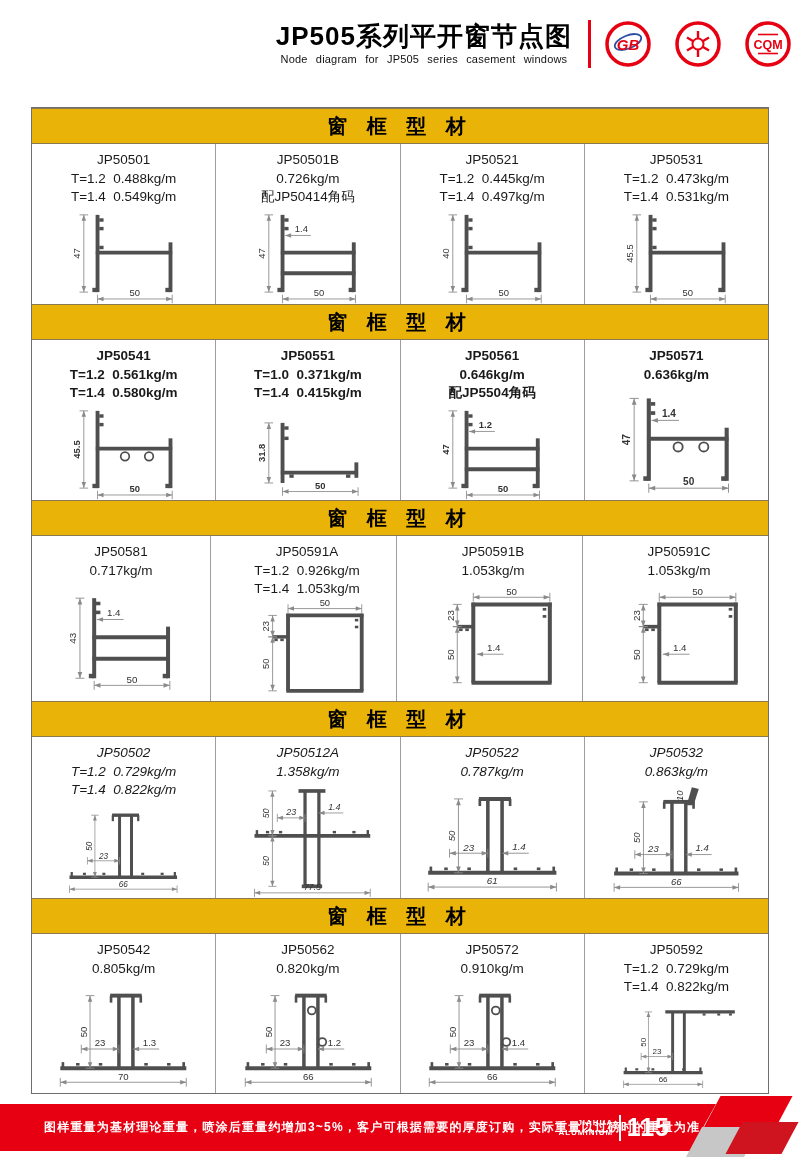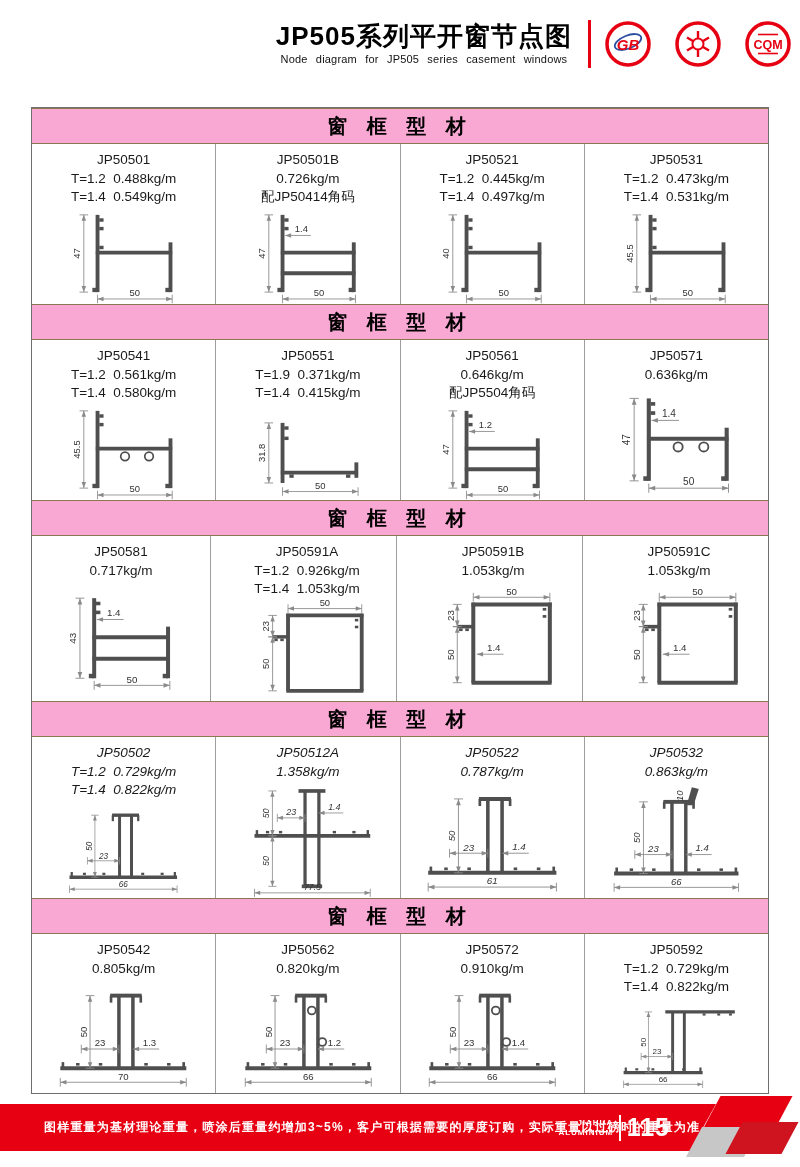--- a/index.html
+++ b/index.html
@@ -10,21 +10,21 @@
   .header{position:absolute;top:20px;right:8px;display:flex;align-items:center;justify-content:space-between;}
   .title-block{text-align:center;}
   .title-cn{font-size:26px;font-weight:bold;color:#000;letter-spacing:1px;line-height:1.05;}
   .title-en{font-size:11px;color:#111;word-spacing:5px;letter-spacing:.2px;margin-top:3px;}
   .red-divider{width:3px;height:48px;background:#e60012;margin:0 13px 0 16px;}
   .logos{display:flex;gap:22px;align-items:center;}
   .logo{width:48px;height:48px;display:block;}
 
   
   .catalog{position:absolute;left:31px;top:107px;width:736px;border:1px solid #6e6e6e;background:#fff;}
-  .sec-header{height:34px;line-height:34px;background:#f9a8d4;border-top:1px solid #8a7951;
+  .sec-header{height:34px;line-height:34px;background:#eab308;border-top:1px solid #8a7951;
               border-bottom:1px solid #8a7951;text-align:center;font-size:20px;font-weight:bold;
               color:#000;letter-spacing:7px;}
   .sec-body{display:flex;}
   .cell{flex:1 1 0;min-width:0;border-right:1px solid #9e9e9e;display:flex;flex-direction:column;
         align-items:center;padding-top:7px;}
   .cell:last-child{border-right:none;}
   .cell-code,.cell-wt{font-size:13.5px;color:#1a1a1a;line-height:1.38;white-space:pre;text-align:center;}
   .cell svg{flex:1 1 0;min-height:0;width:92%;display:block;margin-top:1px;}
 
   
@@ -185,21 +185,21 @@
             <line x1="62" y1="106" x2="149" y2="106" stroke="#8a8a8a" stroke-width="1"></line>
             <line x1="62" y1="101" x2="62" y2="111" stroke="#8a8a8a" stroke-width="1"></line>
             <line x1="149" y1="101" x2="149" y2="111" stroke="#8a8a8a" stroke-width="1"></line>
             <polygon points="62,106 69,103.4 69,108.6" fill="#8a8a8a"></polygon>
             <polygon points="149,106 142,103.4 142,108.6" fill="#8a8a8a"></polygon>
             <text x="105.5" y="103" font-size="11" text-anchor="middle" fill="#333">50</text>
           </svg>
         </div>
       </div>
       <div class="sec-header"><span>窗 框 型 材</span></div>
-      <div class="sec-body" style="height: 160px;">
+      <div class="sec-body" style="height: 160px; font-weight: bold;">
         <div class="cell">
           <div class="cell-code">JP50541</div>
           <div class="cell-wt">T=1.2  0.561kg/m</div>
           <div class="cell-wt">T=1.4  0.580kg/m</div>
           <svg viewBox="0 0 184 112" preserveAspectRatio="xMidYMid meet">
             <line x1="62" y1="8" x2="62" y2="98" stroke="#4f4f4f" stroke-width="4.5"></line>
             <rect x="64" y="12" width="5" height="4" fill="#4f4f4f"></rect>
             <rect x="64" y="22" width="5" height="4" fill="#4f4f4f"></rect>
             <line x1="60" y1="52" x2="149" y2="52" stroke="#4f4f4f" stroke-width="4.5"></line>
             <line x1="147" y1="40" x2="147" y2="98" stroke="#4f4f4f" stroke-width="4.5"></line>
@@ -216,21 +216,21 @@
             <line x1="62" y1="106" x2="149" y2="106" stroke="#8a8a8a" stroke-width="1"></line>
             <line x1="62" y1="101" x2="62" y2="111" stroke="#8a8a8a" stroke-width="1"></line>
             <line x1="149" y1="101" x2="149" y2="111" stroke="#8a8a8a" stroke-width="1"></line>
             <polygon points="62,106 69,103.4 69,108.6" fill="#8a8a8a"></polygon>
             <polygon points="149,106 142,103.4 142,108.6" fill="#8a8a8a"></polygon>
             <text x="105.5" y="103" font-size="11" text-anchor="middle" fill="#333">50</text>
           </svg>
         </div>
         <div class="cell">
           <div class="cell-code">JP50551</div>
-          <div class="cell-wt">T=1.9  0.371kg/m</div>
+          <div class="cell-wt">T=1.0  0.371kg/m</div>
           <div class="cell-wt">T=1.4  0.415kg/m</div>
           <svg viewBox="0 0 184 112" preserveAspectRatio="xMidYMid meet">
             <line x1="62" y1="22" x2="62" y2="92" stroke="#4f4f4f" stroke-width="4.5"></line>
             <rect x="64" y="26" width="5" height="4" fill="#4f4f4f"></rect>
             <rect x="64" y="38" width="5" height="4" fill="#4f4f4f"></rect>
             <line x1="60" y1="80" x2="150" y2="80" stroke="#4f4f4f" stroke-width="4.5"></line>
             <line x1="148" y1="68" x2="148" y2="86" stroke="#4f4f4f" stroke-width="4.5"></line>
             <rect x="70" y="82" width="5" height="4" fill="#4f4f4f"></rect>
             <rect x="136" y="82" width="5" height="4" fill="#4f4f4f"></rect>
             <line x1="46" y1="22" x2="46" y2="92" stroke="#8a8a8a" stroke-width="1"></line>

